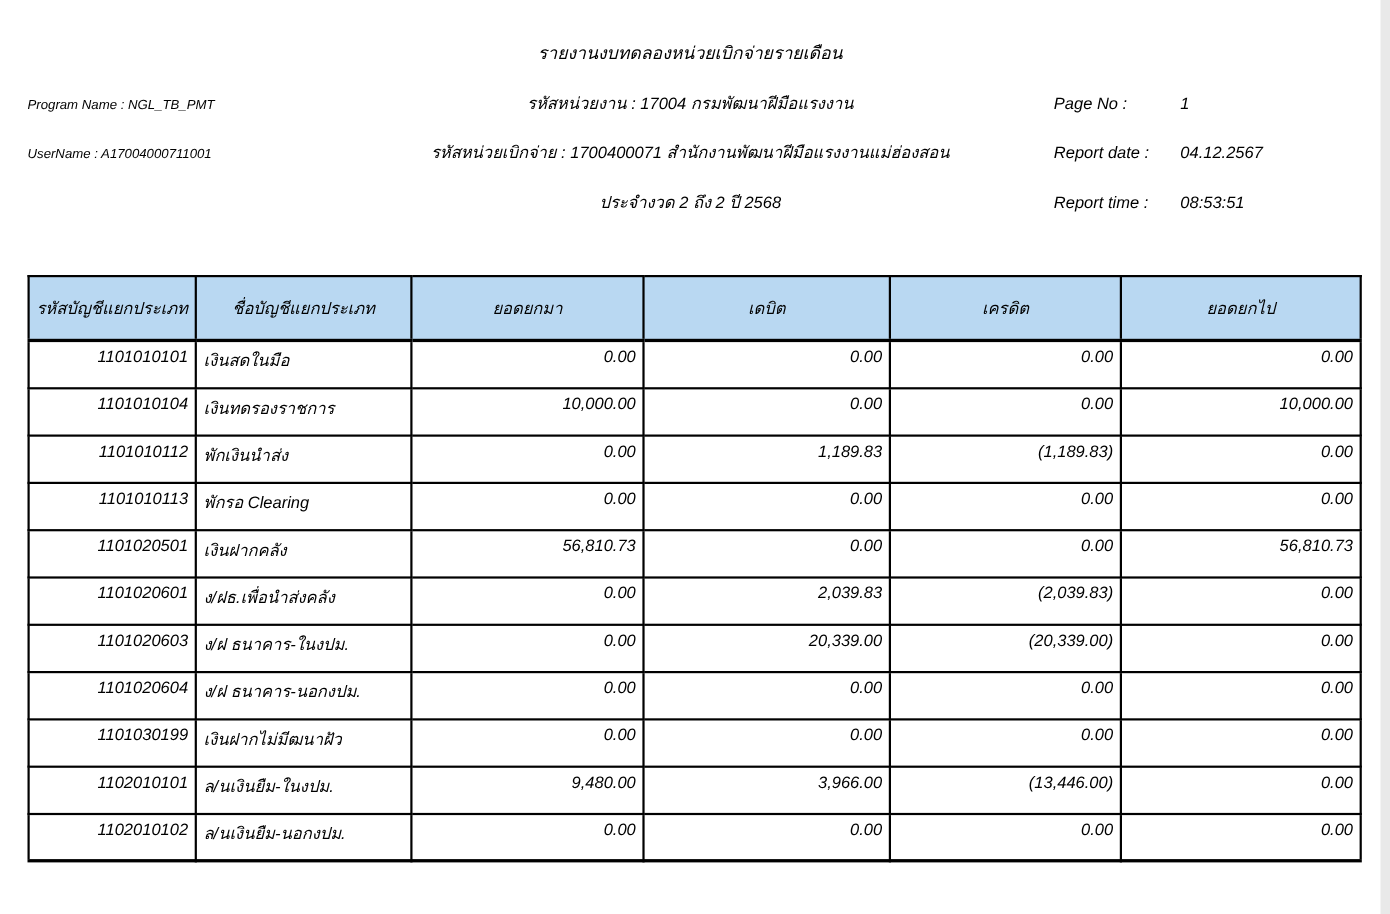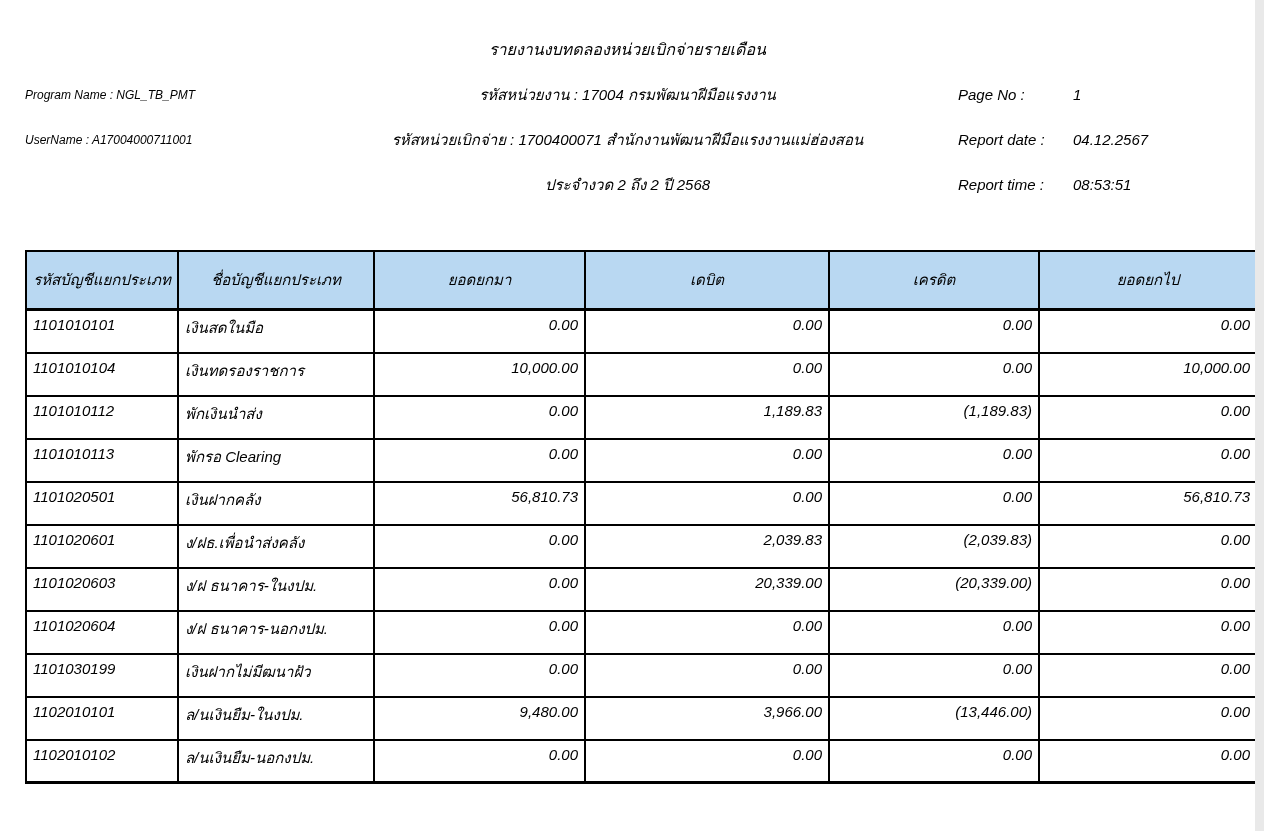--- a/index.html
+++ b/index.html
@@ -47,24 +47,24 @@
   }
   table.tb td {
     border: 2px solid #000;
     height: 43px;
     font-size: 15px;
     vertical-align: top;
     padding: 5px 6px 0 6px;
     white-space: nowrap;
     overflow: hidden;
   }
-  table.tb .col0 { width: 152px; text-align: left; }
+  table.tb .col0 { width: 152px; text-align: right; }
   table.tb .col1 { width: 196px; text-align: left; }
   table.tb .col2 { width: 211px; }
-  table.tb .col3 { width: 244px; }
+  table.tb .col3 { width: 224px; }
   table.tb .col4 { width: 210px; }
   table.tb .col5 { width: 218px; }
   table.tb td.col2, table.tb td.col3, table.tb td.col4, table.tb td.col5 { text-align: right; }
   table.tb th.col0, table.tb th.col1, table.tb th.col2,
   table.tb th.col3, table.tb th.col4, table.tb th.col5 { text-align: center; }
 
   .v-scrollbar {
     position: absolute; top: 0; right: 0;
     width: 9px; height: 831px;
     background: var(--scrollbar, #e9e9e9);

